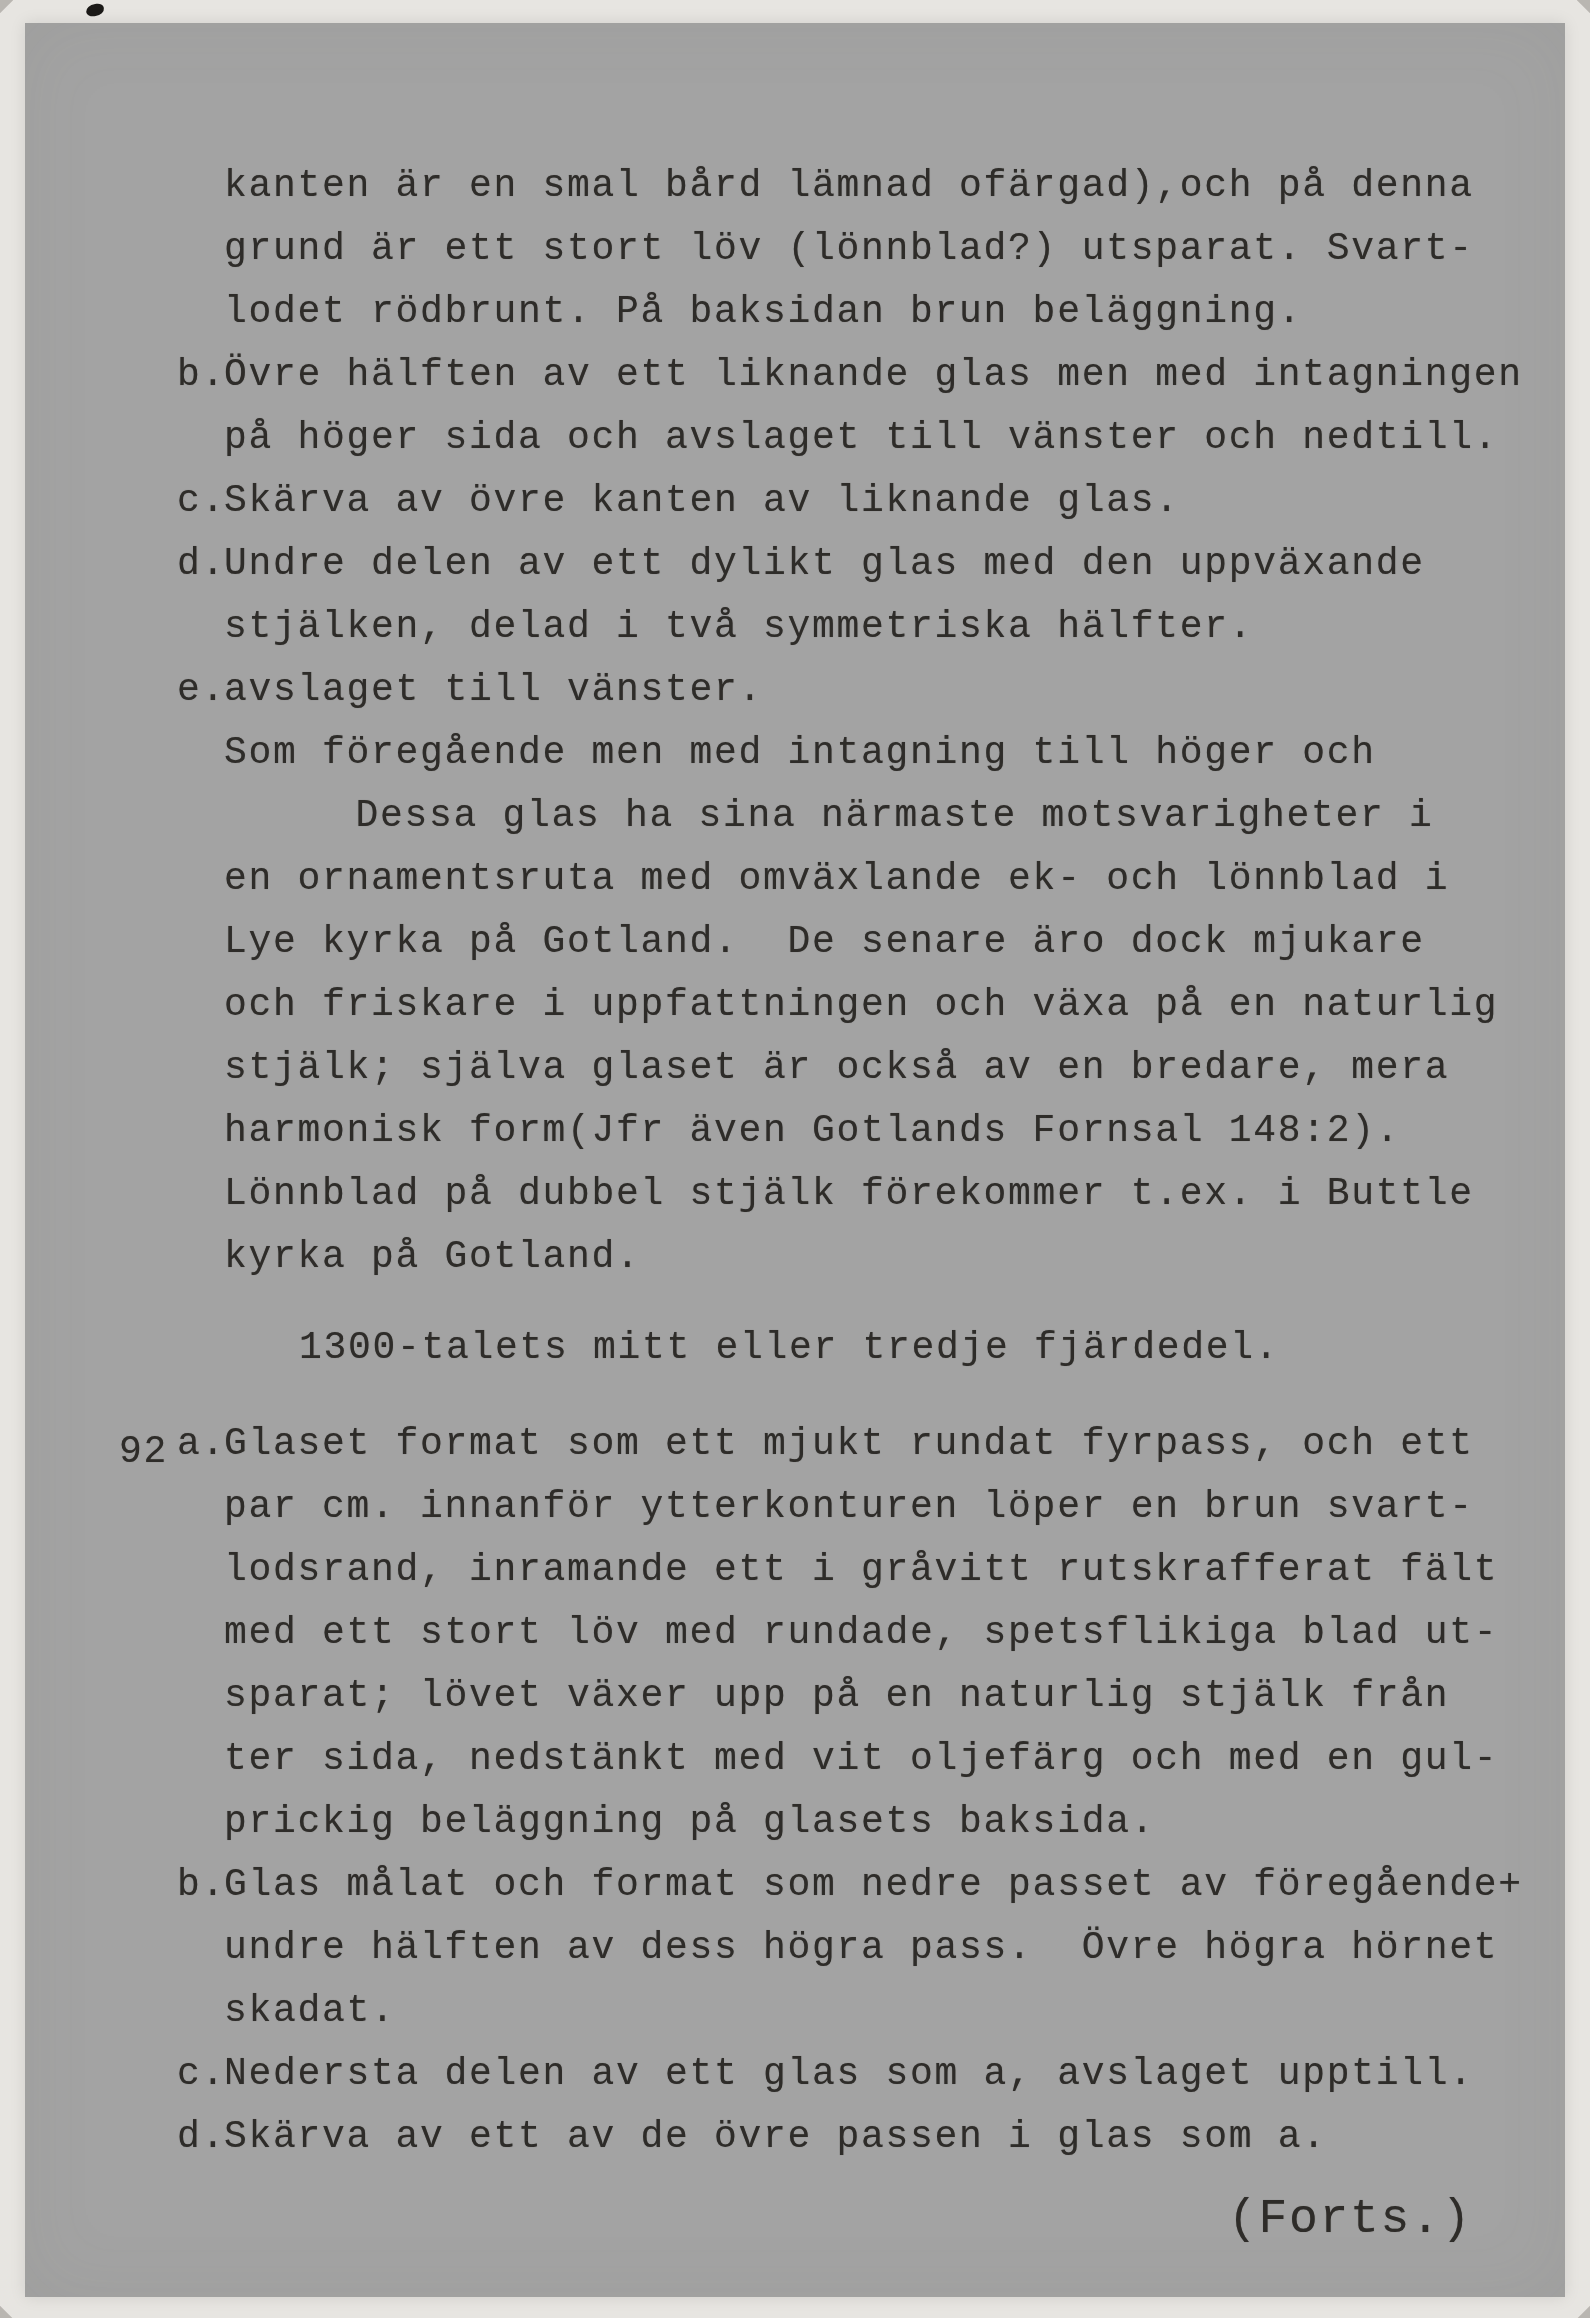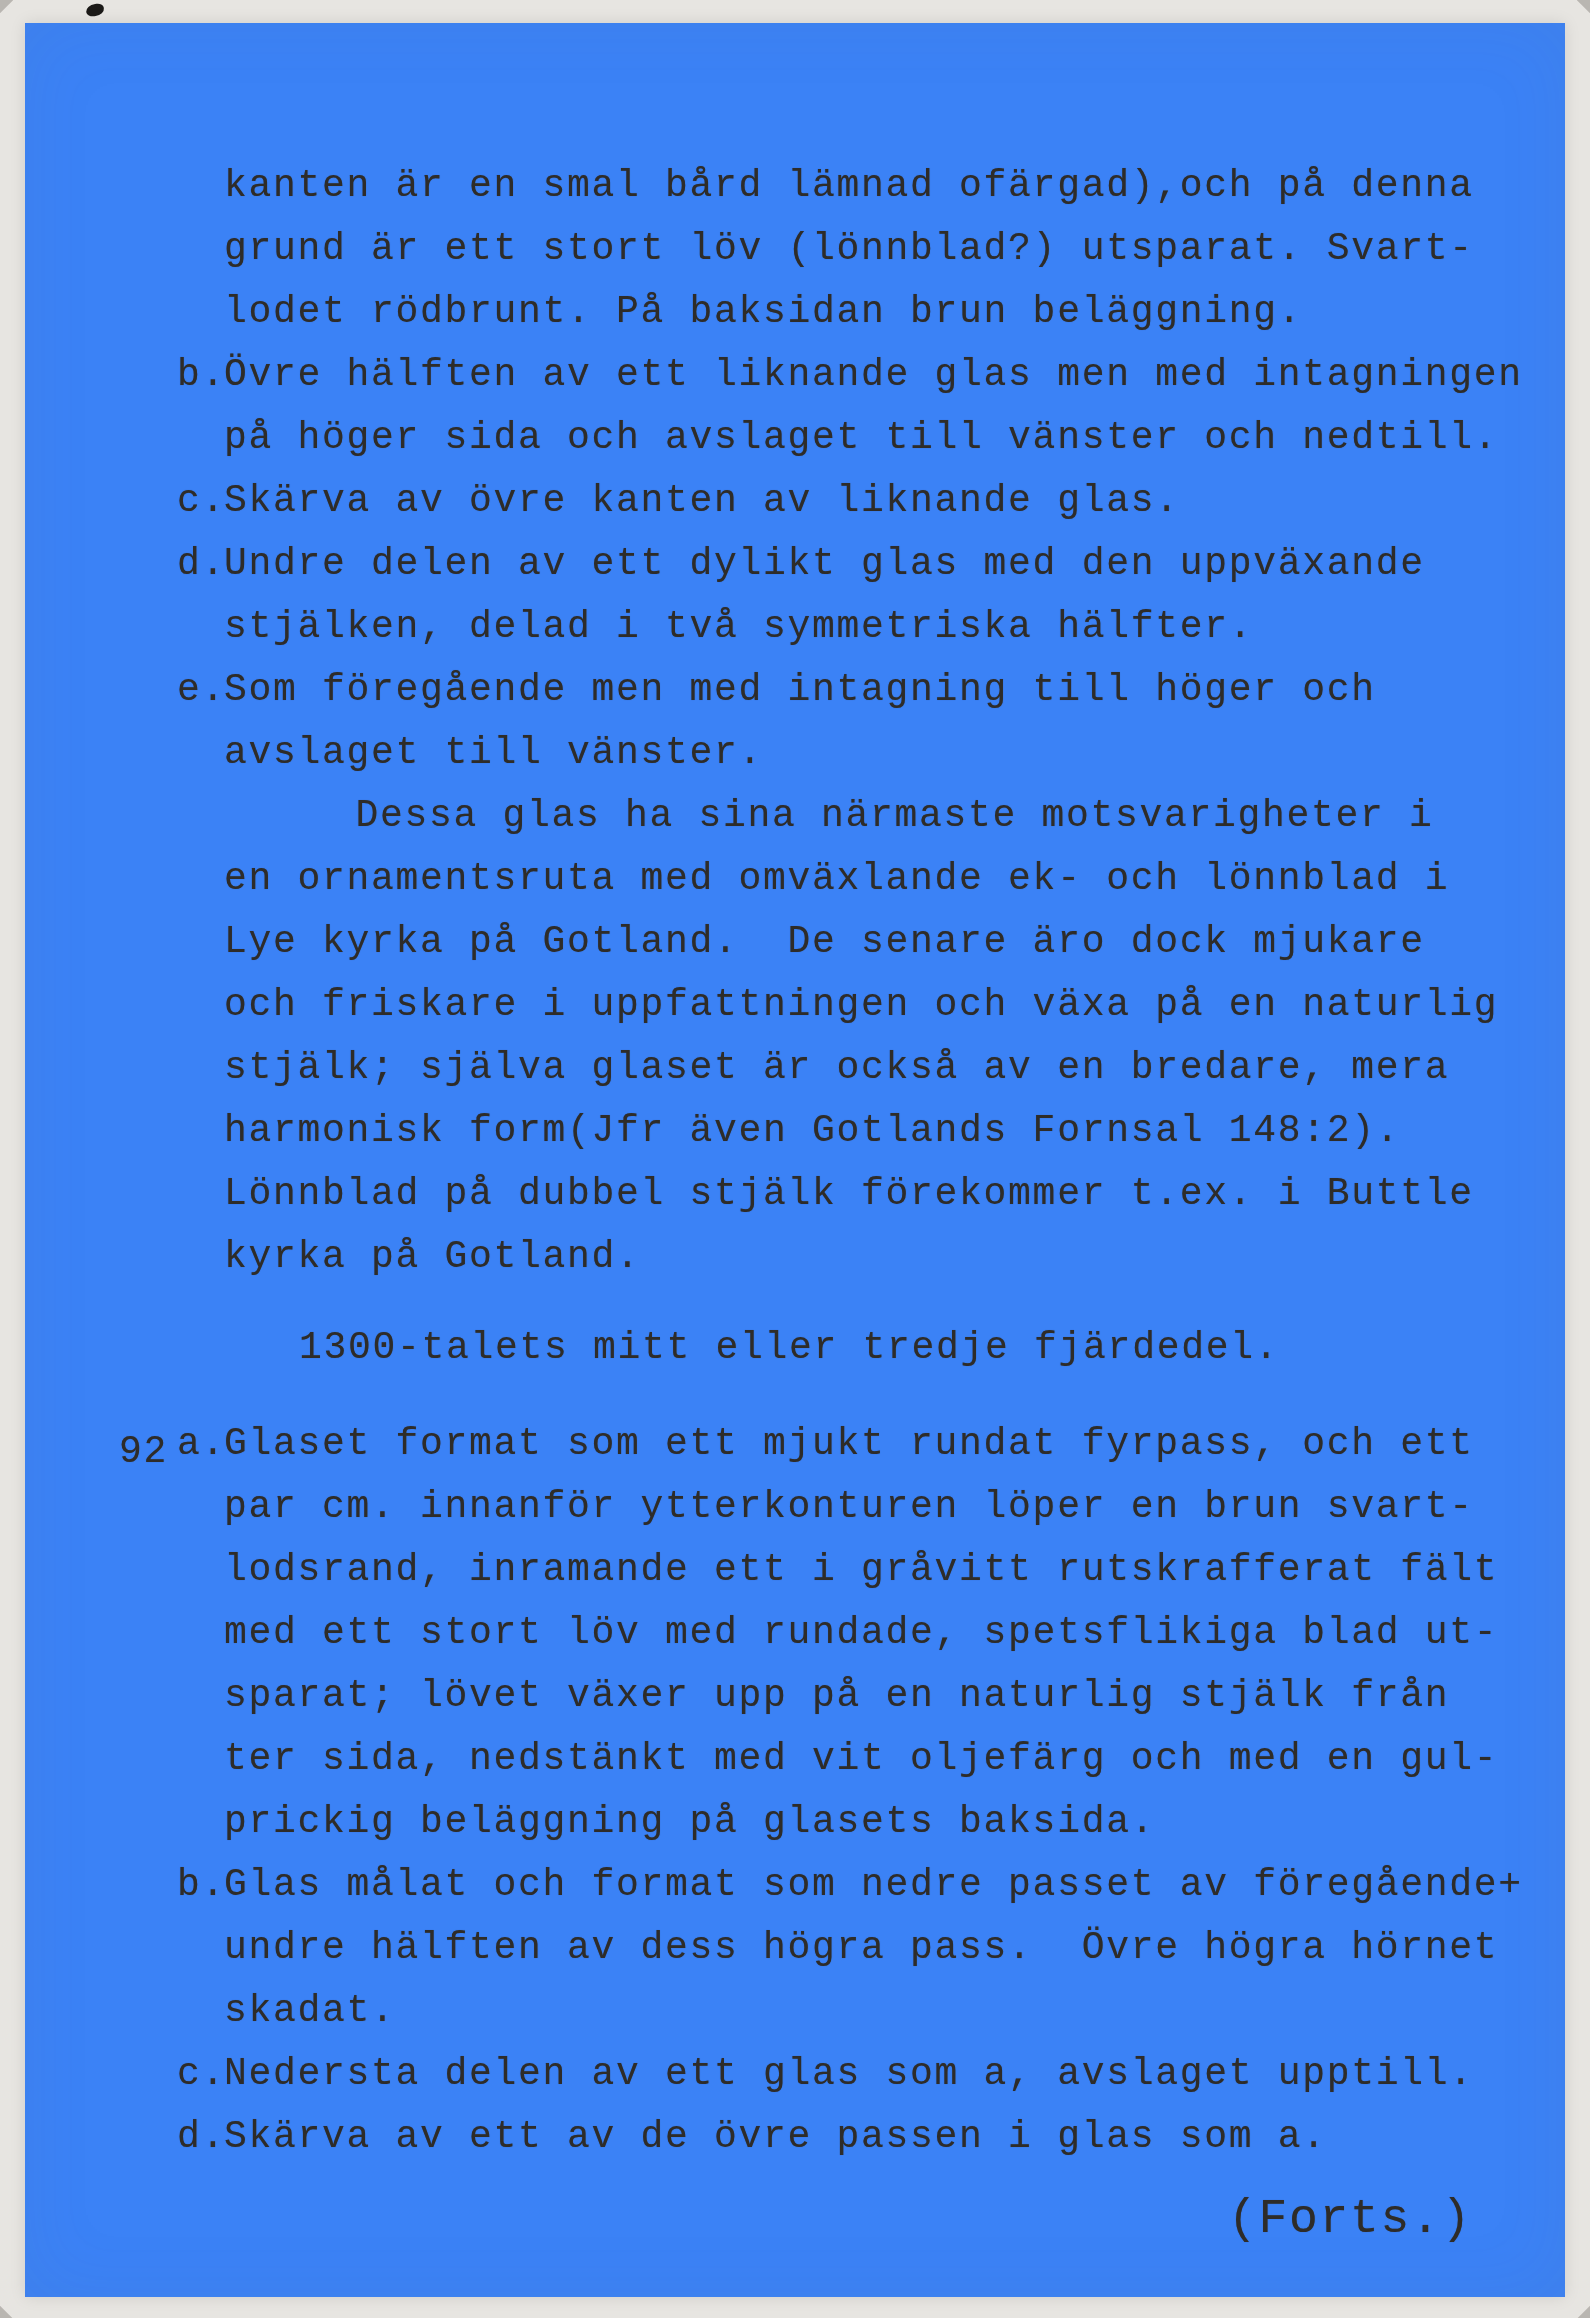--- a/index.html
+++ b/index.html
@@ -14,21 +14,21 @@
     height: 2319px;
     background: #e7e5e1;
     overflow: hidden;
   }
   .paper {
     position: absolute;
     left: 25px;
     top: 23px;
     right: 25px;
     bottom: 21.6px;
-    background: #3b82f6;
+    background: #a3a3a3;
     box-shadow:
       0 0 15px rgba(0,0,0,0.10),
       inset 0 0 75px rgba(120,115,105,0.08);
   }
   .typewritten {
     position: absolute;
     left: 199px;
     top: 131px;
     right: 75px;
     color: #2e2c29;
@@ -113,22 +113,22 @@
             <span class="marker">c.</span>
             <div class="line">Skärva av övre kanten av liknande glas.</div>
           </div>
           <div class="block kind-item">
             <span class="marker">d.</span>
             <div class="line">Undre delen av ett dylikt glas med den uppväxande</div>
             <div class="line">stjälken, delad i två symmetriska hälfter.</div>
           </div>
           <div class="block kind-item">
             <span class="marker">e.</span>
+            <div class="line">avslaget till vänster.</div>
             <div class="line">Som föregående men med intagning till höger och</div>
-            <div class="line">avslaget till vänster.</div>
           </div>
           <div class="block kind-para">
             <div class="line indent-first">Dessa glas ha sina närmaste motsvarigheter i</div>
             <div class="line">en ornamentsruta med omväxlande ek- och lönnblad i</div>
             <div class="line">Lye kyrka på Gotland.  De senare äro dock mjukare</div>
             <div class="line">och friskare i uppfattningen och växa på en naturlig</div>
             <div class="line">stjälk; själva glaset är också av en bredare, mera</div>
             <div class="line">harmonisk form(Jfr även Gotlands Fornsal 148:2).</div>
             <div class="line">Lönnblad på dubbel stjälk förekommer t.ex. i Buttle</div>
             <div class="line">kyrka på Gotland.</div>

